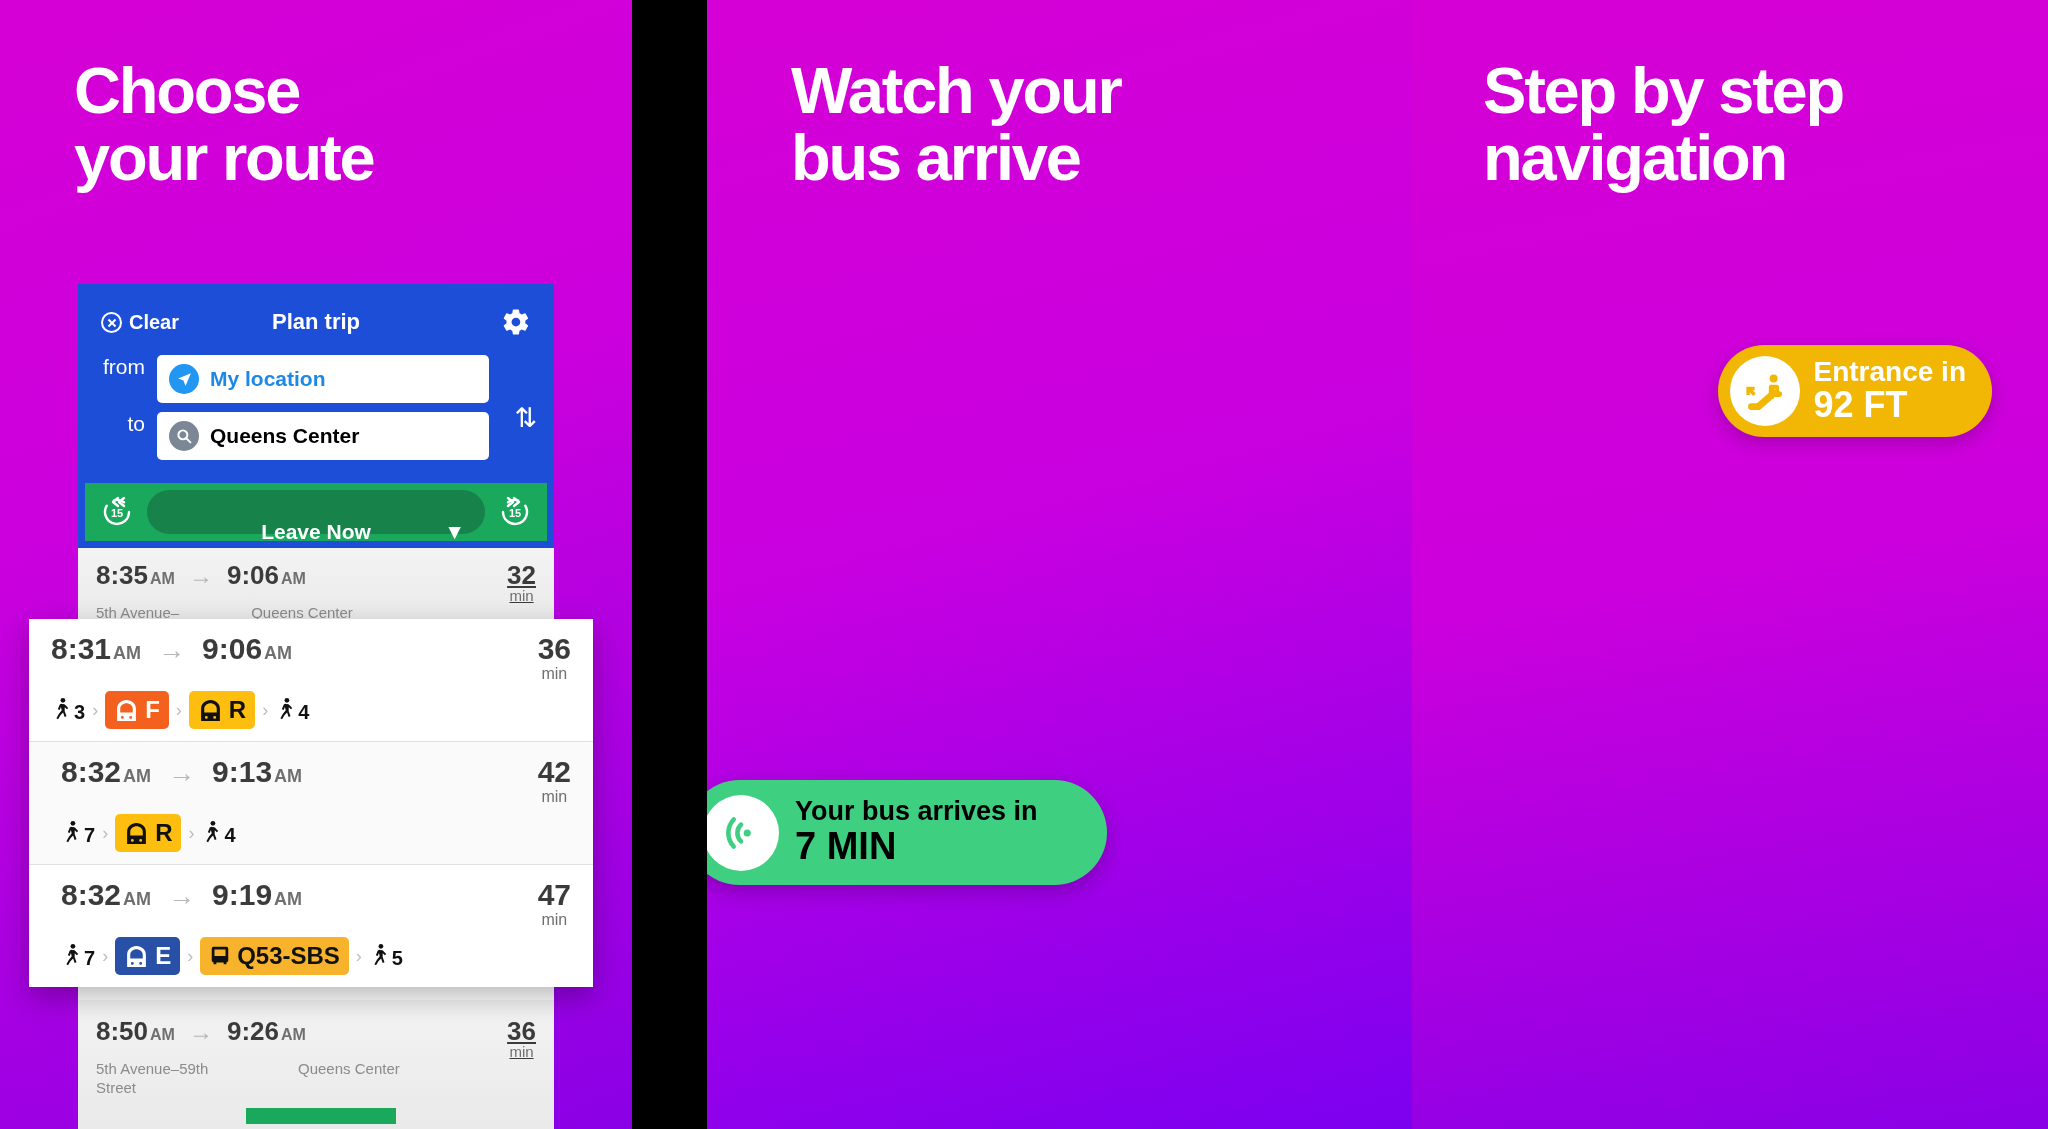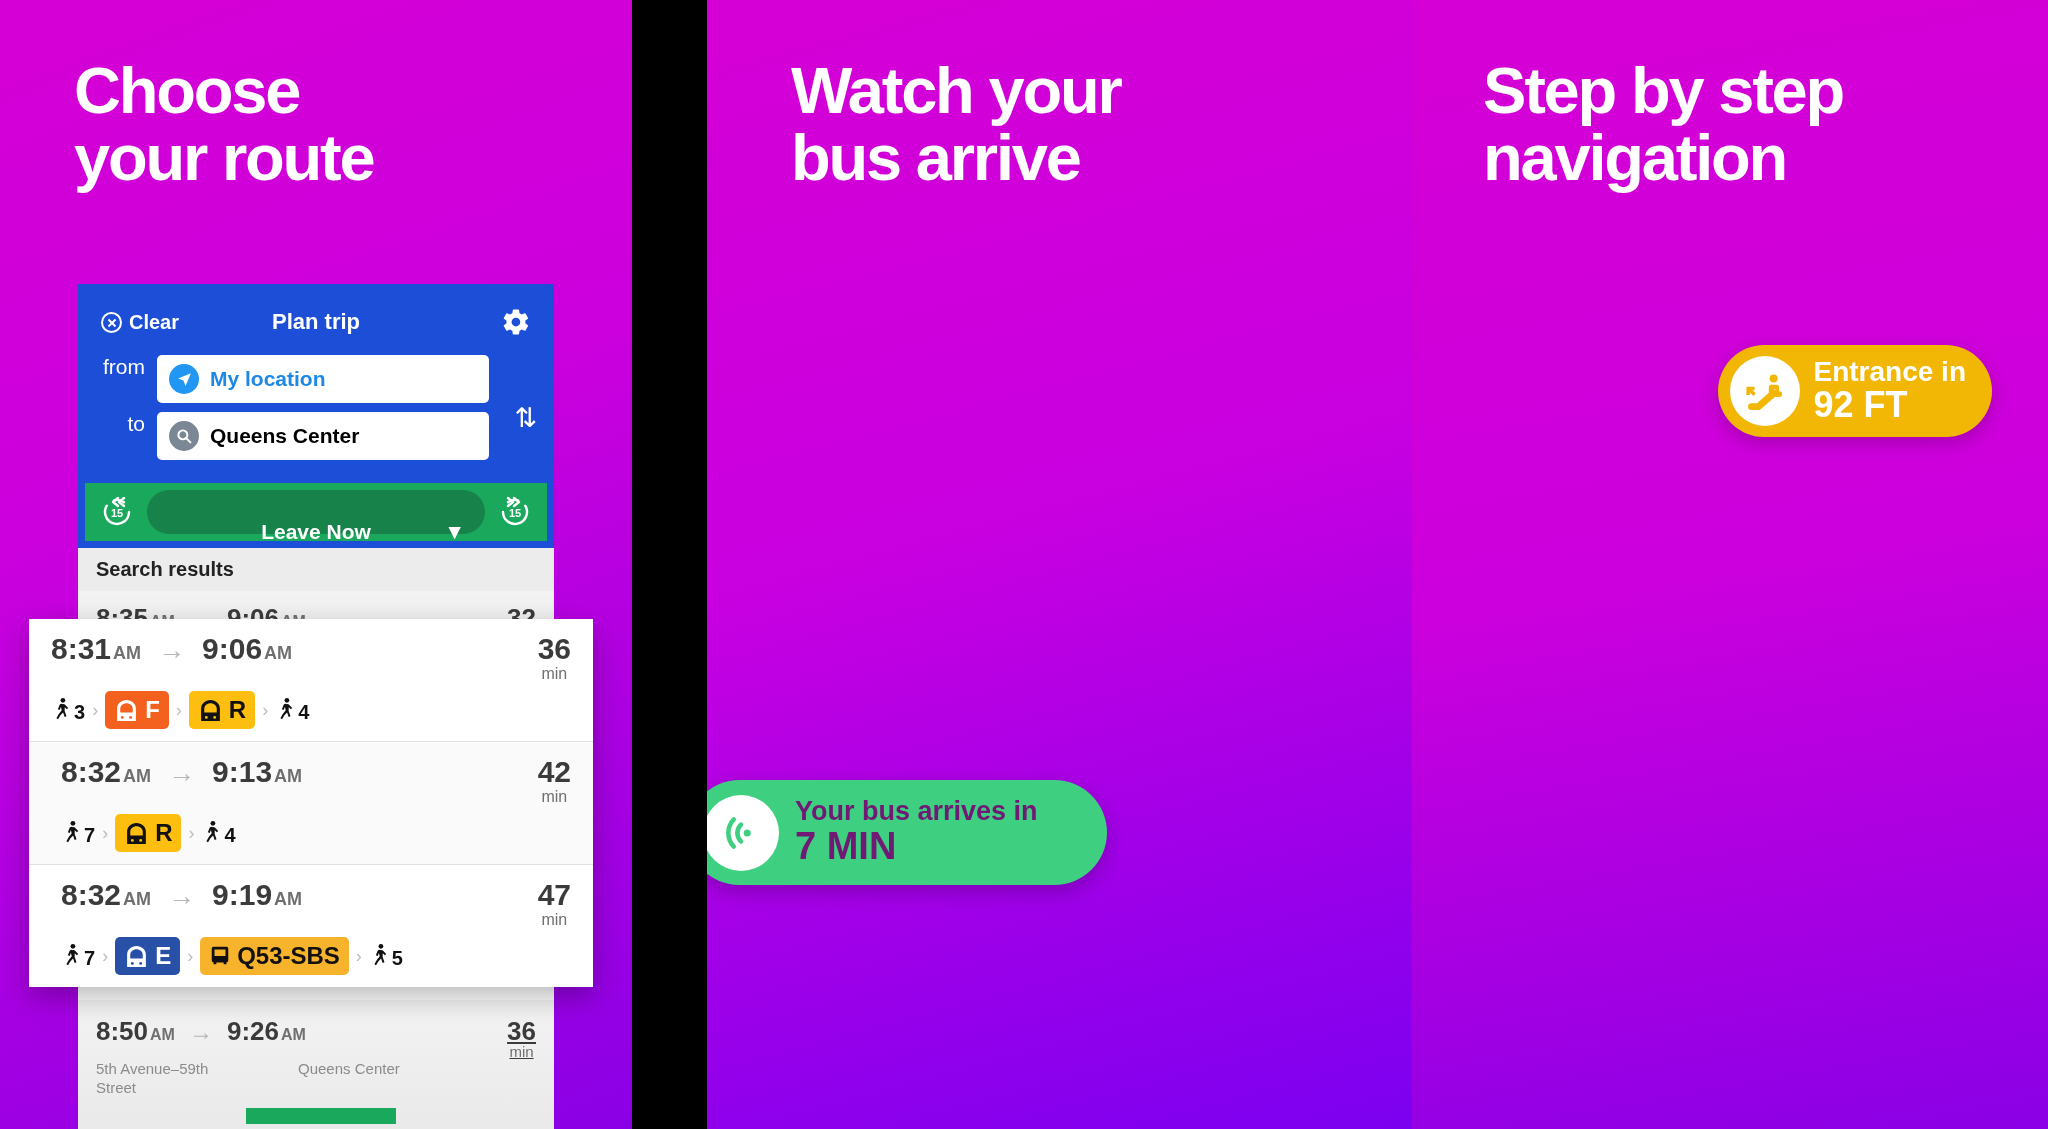--- a/index.html
+++ b/index.html
@@ -84,21 +84,21 @@
   .badge { display:flex; align-items:center; gap:6px; border-radius:5px; padding: 4px 9px; height:38px; }
   .badge .lbl { font-size:24px; font-weight:700; line-height:1; }
   .bg-orange { background:#f4601e; } .bg-orange .lbl { color:#fff; }
   .bg-yellow { background:#fdbe10; } .bg-yellow .lbl { color:#111; }
   .bg-blue   { background:#2850a7; } .bg-blue .lbl { color:#fff; }
   .bg-amber  { background:#f7b32b; } .bg-amber .lbl { color:#111; }
   .arrive-pill { position:absolute; left: -20px; top: 496px; width: 420px; height: 105px;
                  background:#3ecf80; border-radius:56px; display:flex; align-items:center; gap:16px;
                  padding-left: 16px; box-shadow: 0 7px 20px rgba(0,0,0,.22); z-index:5; }
   .arrive-ico { width: 76px; height:76px; border-radius:50%; background:#fff; flex:none; display:flex; align-items:center; justify-content:center;}
-  .arrive-txt { color:#701a75; }
+  .arrive-txt { color:#000000; }
   .arrive-txt .l1 { font-size:27px; font-weight:600; line-height:1.05; }
   .arrive-txt .l2 { font-size:38px; font-weight:700; line-height:1.1; }
   .entr-pill { position:absolute; right:-18px; top: 50px; height: 92px; background:#f2b705; border-radius:50px;
                display:flex; align-items:center; gap:14px; padding: 0 26px 0 12px; box-shadow:0 6px 18px rgba(0,0,0,.2); z-index:4;}
   .entr-ico { width:70px; height:70px; border-radius:50%; background:#fff; flex:none; display:flex; align-items:center; justify-content:center; }
   .entr-txt { color:#fff; }
   .entr-txt .e1 { font-size:28px; font-weight:700; line-height:1.02; }
   .entr-txt .e2 { font-size:36px; font-weight:700; line-height:1.05; }
 </style>
 </head>
@@ -165,21 +165,20 @@
           <div class="rwd">
             <svg width="40" height="40" viewBox="0 0 40 40" fill="none" stroke="#fff" stroke-width="2.4">
               <path d="M8 20a12 12 0 105-9.8" stroke-linecap="round" stroke-dasharray="44 9"></path>
               <path d="M19 6l5 4-5 4M13 6l5 4-5 4" fill="none" stroke-linejoin="round" stroke-linecap="round"></path>
               <text x="20" y="25" font-size="11" font-weight="700" fill="#fff" stroke="none" text-anchor="middle" font-family="Liberation Sans">15</text>
             </svg>
           </div>
         </div>
       </div>
 
-      <div class="results-head">Search results</div>
 
       <div>
         <div class="res-row shade">
           <div class="res-times">
             <span>8:35</span>
               <span class="ampm">AM</span>
             <span class="res-arrow">→</span>
             <span>9:06</span>
               <span class="ampm">AM</span>
             <span class="res-dur"><span>32</span><small>min</small></span>

